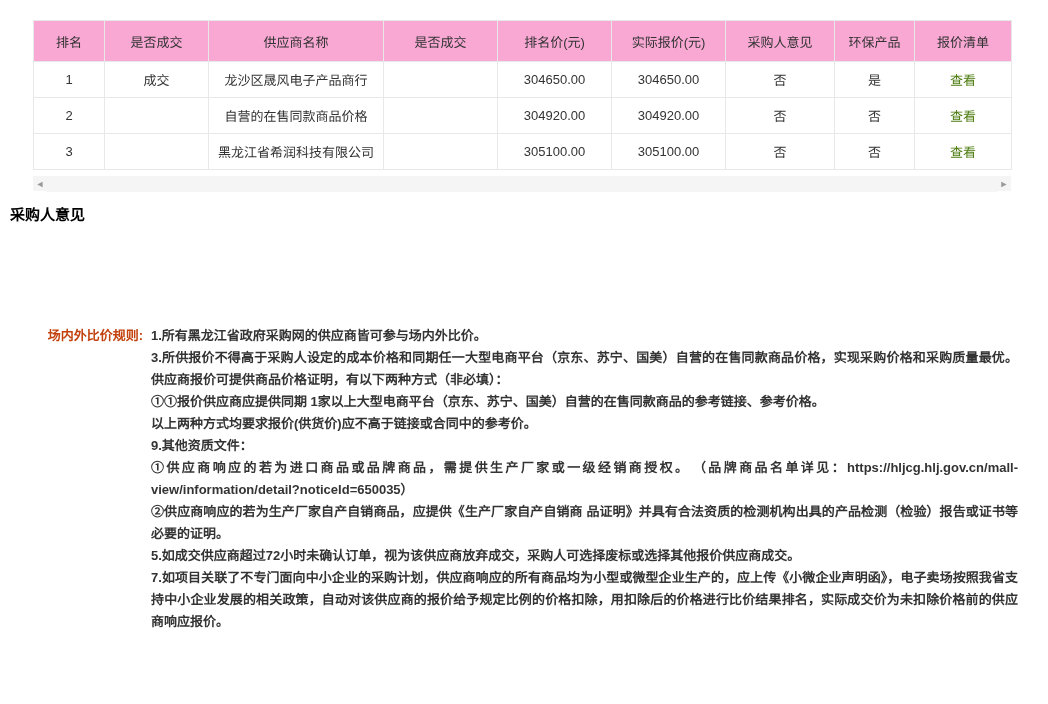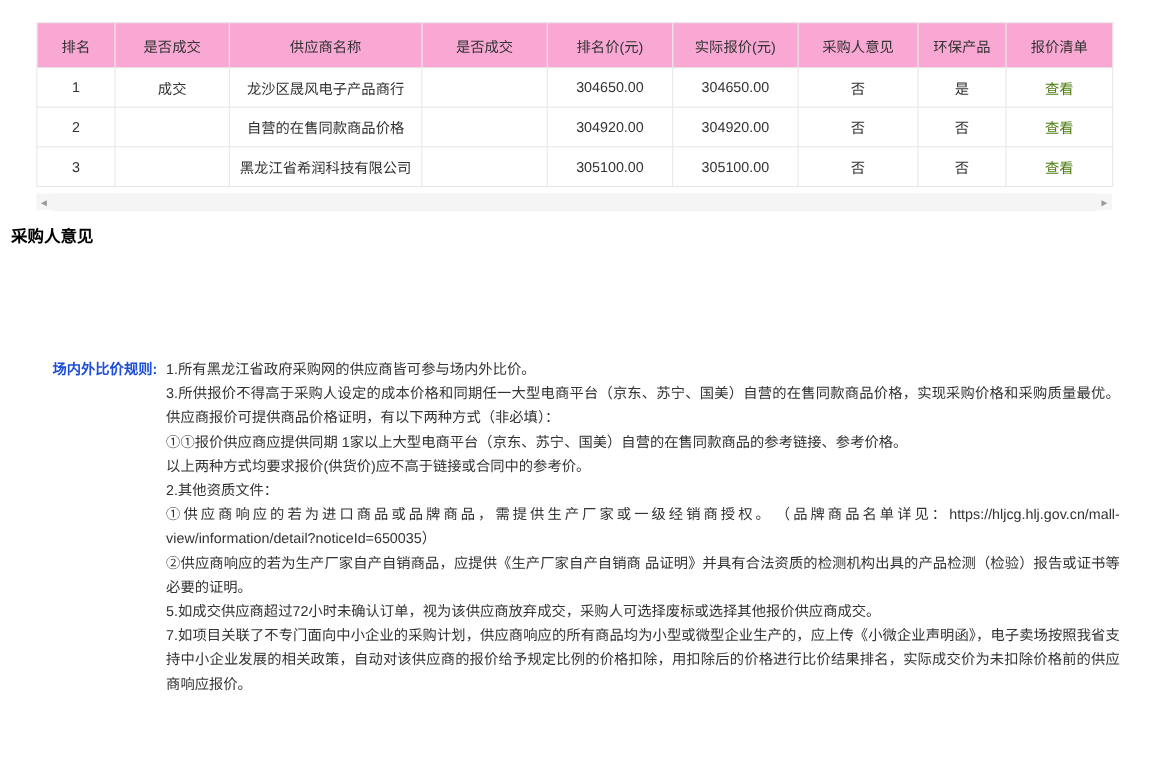--- a/index.html
+++ b/index.html
@@ -117,29 +117,30 @@
     width: 985px;
   }
   .rules-label {
     position: absolute;
     left: 0;
     top: 0;
     width: 110px;
     text-align: right;
     font-weight: bold;
     font-size: 13px;
-    color: #1d4ed8;
+    color: #c2410c;
     line-height: 22px;
   }
   .rules-body {
     margin-left: 118px;
     font-size: 13px;
     line-height: 22px;
     color: #333333;
     text-align: justify;
+    font-weight: bold;
   }
   .rules-body p {
     margin: 0;
     padding: 0;
   }
 </style>
 </head>
 <body>
 
 <div class="page">
@@ -216,21 +217,21 @@
 
   <div class="section-title">采购人意见</div>
 
   <div class="rules">
     <div class="rules-label">场内外比价规则:</div>
     <div class="rules-body">
       <p>1.所有黑龙江省政府采购网的供应商皆可参与场内外比价。</p>
       <p>3.所供报价不得高于采购人设定的成本价格和同期任一大型电商平台（京东、苏宁、国美）自营的在售同款商品价格，实现采购价格和采购质量最优。供应商报价可提供商品价格证明，有以下两种方式（非必填）：</p>
       <p>①①报价供应商应提供同期 1家以上大型电商平台（京东、苏宁、国美）自营的在售同款商品的参考链接、参考价格。</p>
       <p>以上两种方式均要求报价(供货价)应不高于链接或合同中的参考价。</p>
-      <p>2.其他资质文件：</p>
+      <p>9.其他资质文件：</p>
       <p>①供应商响应的若为进口商品或品牌商品，需提供生产厂家或一级经销商授权。　（品牌商品名单详见：https://hljcg.hlj.gov.cn/mall-view/information/detail?noticeId=650035）</p>
       <p>②供应商响应的若为生产厂家自产自销商品，应提供《生产厂家自产自销商 品证明》并具有合法资质的检测机构出具的产品检测（检验）报告或证书等必要的证明。</p>
       <p>5.如成交供应商超过72小时未确认订单，视为该供应商放弃成交，采购人可选择废标或选择其他报价供应商成交。</p>
       <p>7.如项目关联了不专门面向中小企业的采购计划，供应商响应的所有商品均为小型或微型企业生产的，应上传《小微企业声明函》，电子卖场按照我省支持中小企业发展的相关政策，自动对该供应商的报价给予规定比例的价格扣除，用扣除后的价格进行比价结果排名，实际成交价为未扣除价格前的供应商响应报价。</p>
     </div>
   </div>
 
 </div>
 
 </body></html>

